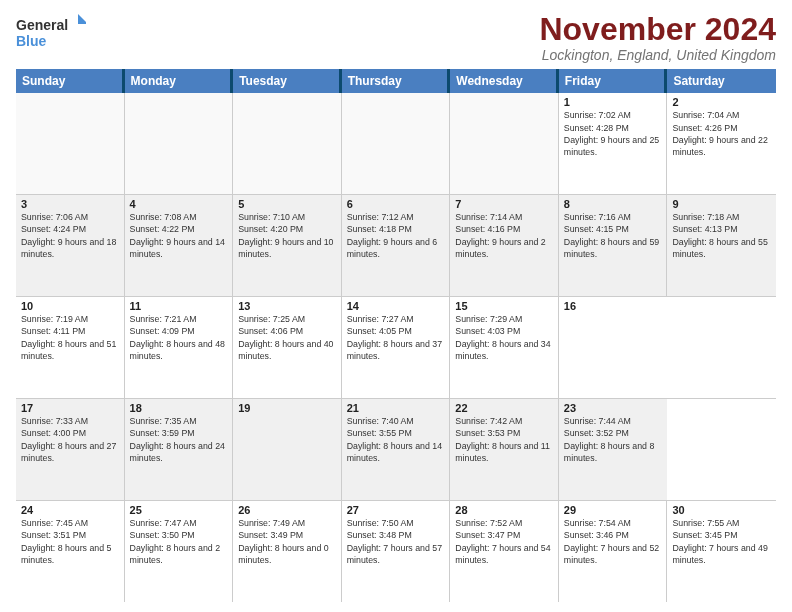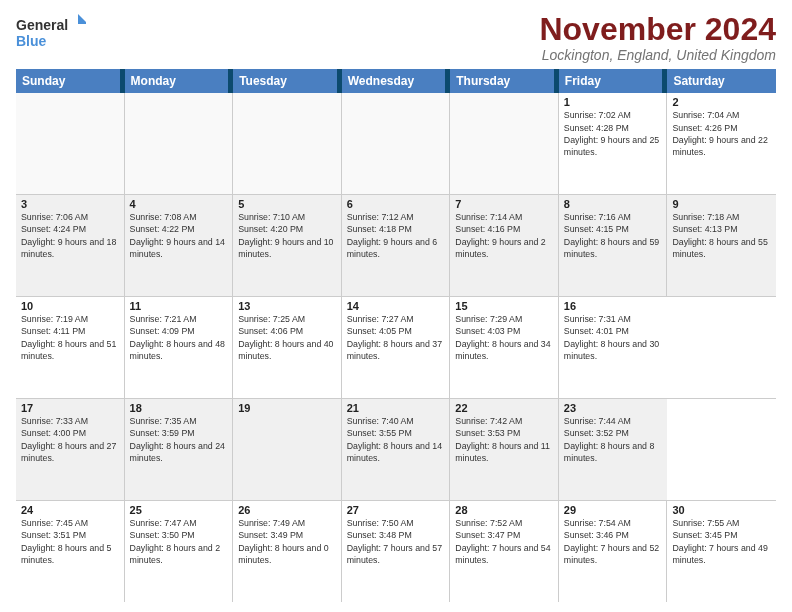--- a/index.html
+++ b/index.html
@@ -51,21 +51,21 @@
       display: grid;
       grid-template-columns: repeat(7, 1fr);
       background: #4a7fc1;
     }
     .cal-header-cell {
       color: #fff;
       font-size: 12px;
       font-weight: bold;
       padding: 5px 6px;
       text-align: left;
-      border-right: 5px solid #0c4a6e;
+      border-right: 3px solid #0c4a6e;
     }
     .cal-header-cell:last-child { border-right: none; }
     .cal-body {
       flex: 1;
       display: flex;
       flex-direction: column;
     }
     .cal-row {
       display: grid;
       grid-template-columns: repeat(7, 1fr);
@@ -113,22 +113,22 @@
       <div class="month-title">November 2024</div>
       <div class="location">Lockington, England, United Kingdom</div>
     </div>
   </div>
 
   <div class="calendar">
     <div class="cal-header">
       <div class="cal-header-cell">Sunday</div>
       <div class="cal-header-cell">Monday</div>
       <div class="cal-header-cell">Tuesday</div>
+      <div class="cal-header-cell">Thursday</div>
       <div class="cal-header-cell">Wednesday</div>
-      <div class="cal-header-cell">Thursday</div>
       <div class="cal-header-cell">Friday</div>
       <div class="cal-header-cell">Saturday</div>
     </div>
     <div class="cal-body" id="cal-body">
     <div class="cal-row">
           <div class="cal-cell empty"></div>
           <div class="cal-cell empty"></div>
           <div class="cal-cell empty"></div>
           <div class="cal-cell empty"></div>
           <div class="cal-cell empty"></div>
@@ -229,24 +229,20 @@
           </div>
           <div class="cal-cell">
             <div class="day-num">15</div>
             <div class="day-info">Sunrise: 7:29 AM
 Sunset: 4:03 PM
 Daylight: 8 hours
 and 34 minutes.</div>
           </div>
           <div class="cal-cell">
             <div class="day-num">16</div>
-            <div class="day-info">Sunrise: 7:31 AM
-Sunset: 4:01 PM
-Daylight: 8 hours
-and 30 minutes.</div>
           </div>
         </div>
         <div class="cal-row">
           <div class="cal-cell shaded">
             <div class="day-num">17</div>
             <div class="day-info">Sunrise: 7:33 AM
 Sunset: 4:00 PM
 Daylight: 8 hours
 and 27 minutes.</div>
           </div>

